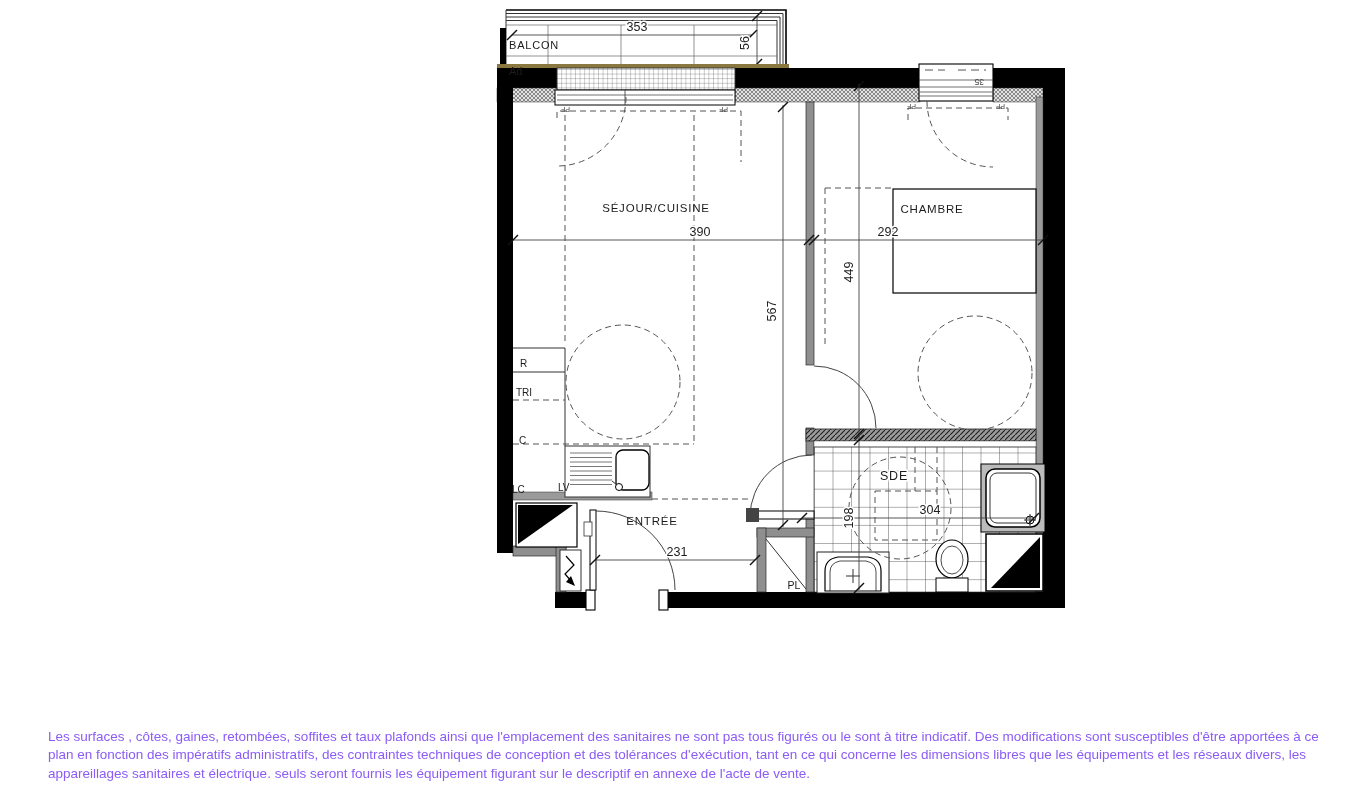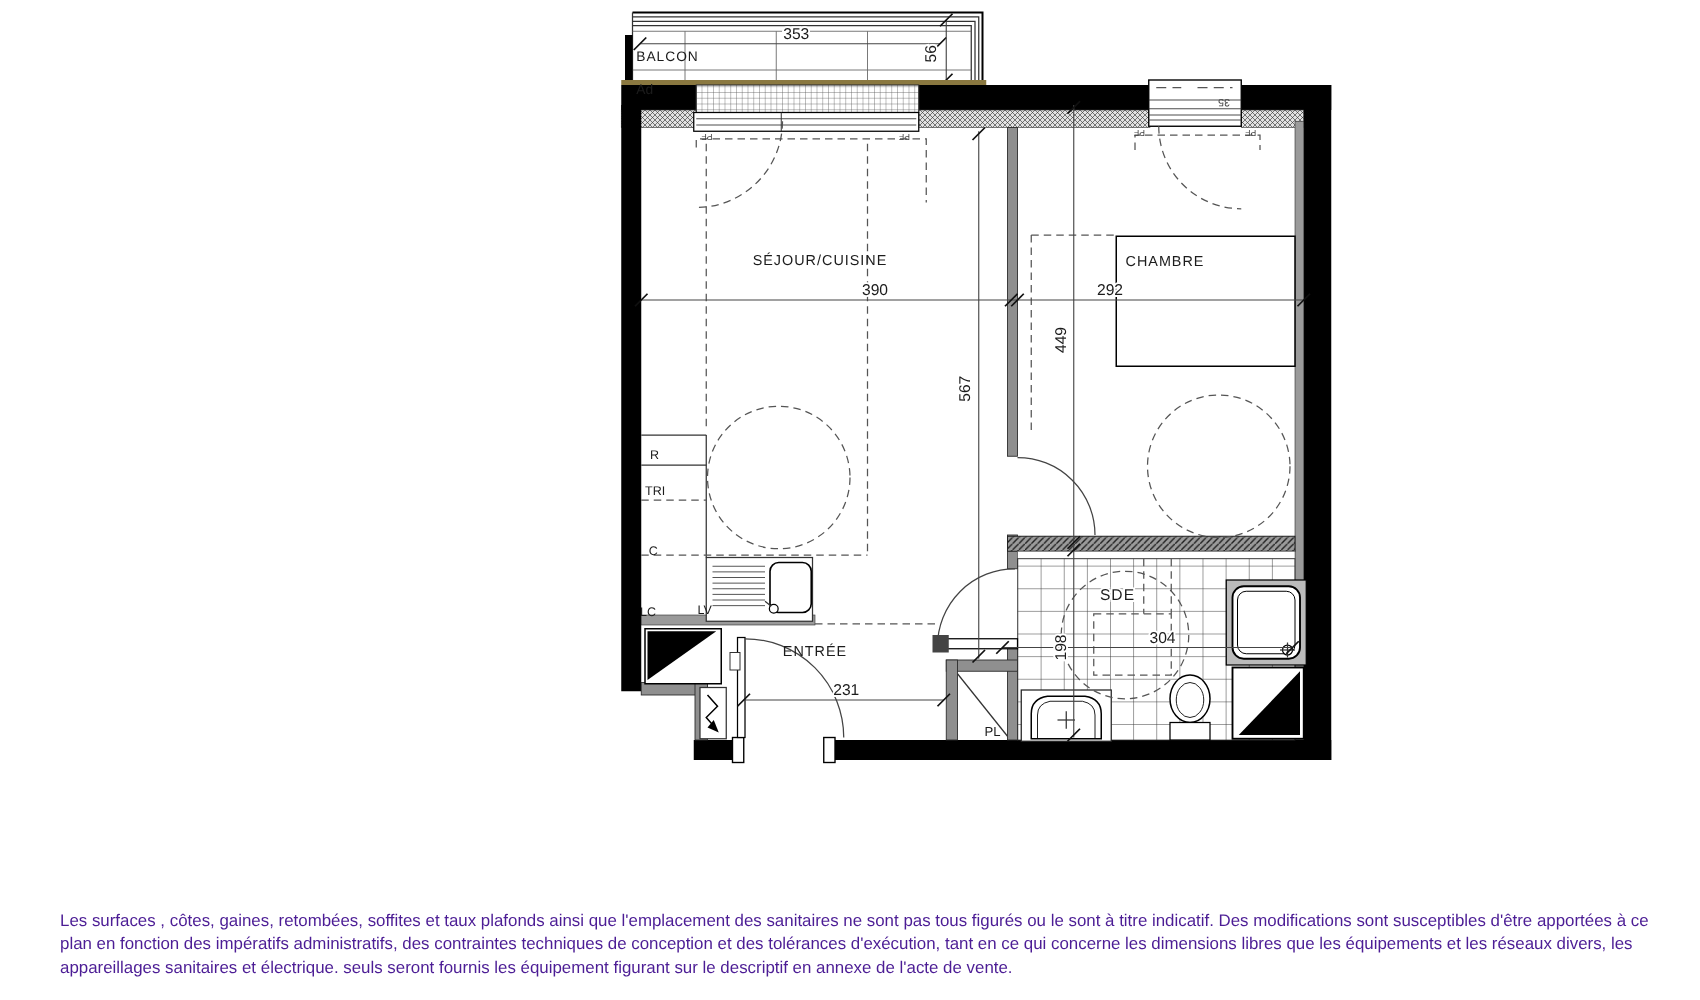--- a/index.html
+++ b/index.html
@@ -10,21 +10,21 @@
   .room-label{font-size:11.5px;letter-spacing:.8px;}
   .dim{font-size:12.5px;paint-order:stroke;stroke:#fff;stroke-width:3px;}
   .mini{font-size:7px;fill:#444;}
   .kit{font-size:10px;}
   .thin{stroke:#333;stroke-width:1;fill:none;}
   .dashline{stroke:#555;stroke-width:1;fill:none;stroke-dasharray:6 4;}
   .arc{stroke:#444;stroke-width:1;fill:none;}
   .tick{stroke:#111;stroke-width:1.4;}
   .dimline{stroke:#444;stroke-width:0.9;fill:none;}
   #disclaimer{position:absolute;left:48px;top:728px;width:1296px;
-      font-size:13.5px;line-height:1.36;color:#4c1d95;}
+      font-size:13.5px;line-height:1.36;color:#8b5cf6;}
 </style>
 </head>
 <body>
 
 <div id="plan-wrap">
 <svg width="1360" height="800" viewBox="0 0 1360 800" xmlns="http://www.w3.org/2000/svg">
   <defs>
     <pattern id="grid4" width="4.6" height="4.6" patternUnits="userSpaceOnUse">
       <path d="M4.6 0H0V4.6" fill="none" stroke="#555" stroke-width="0.6"></path>
     </pattern>

